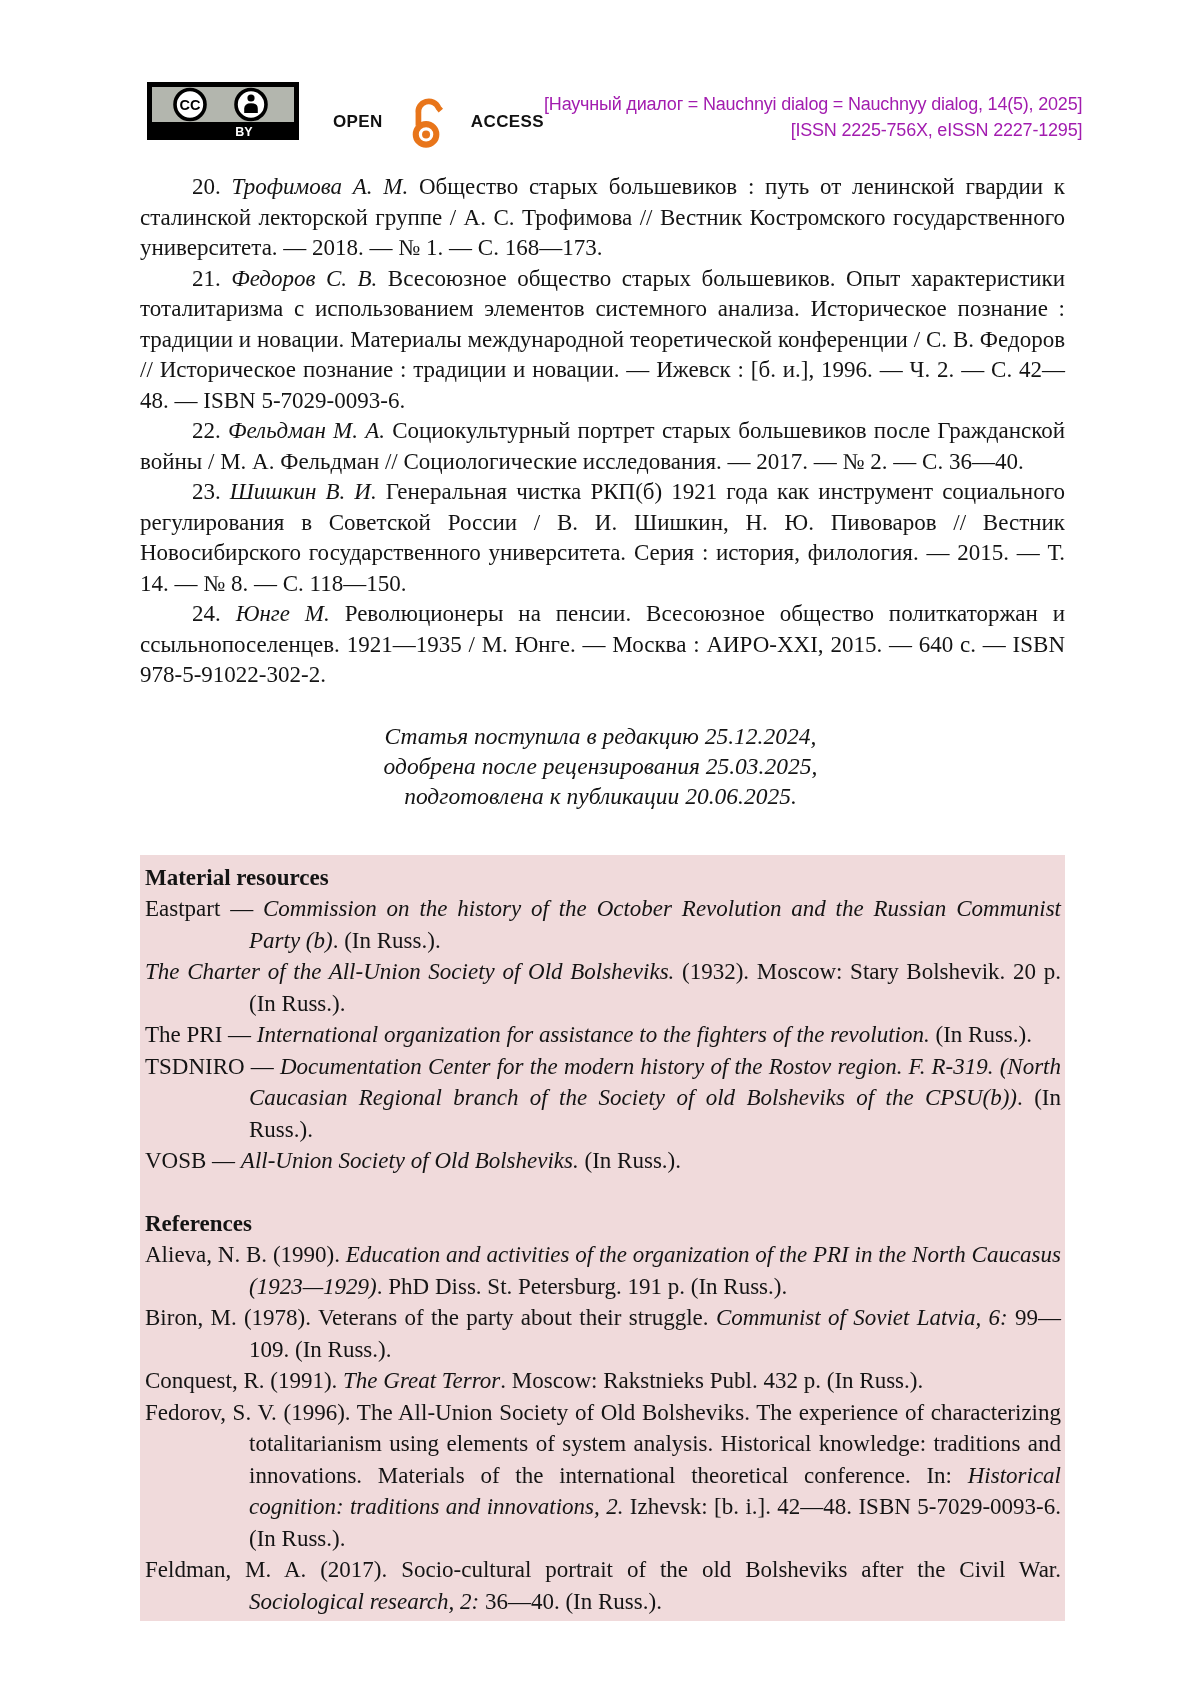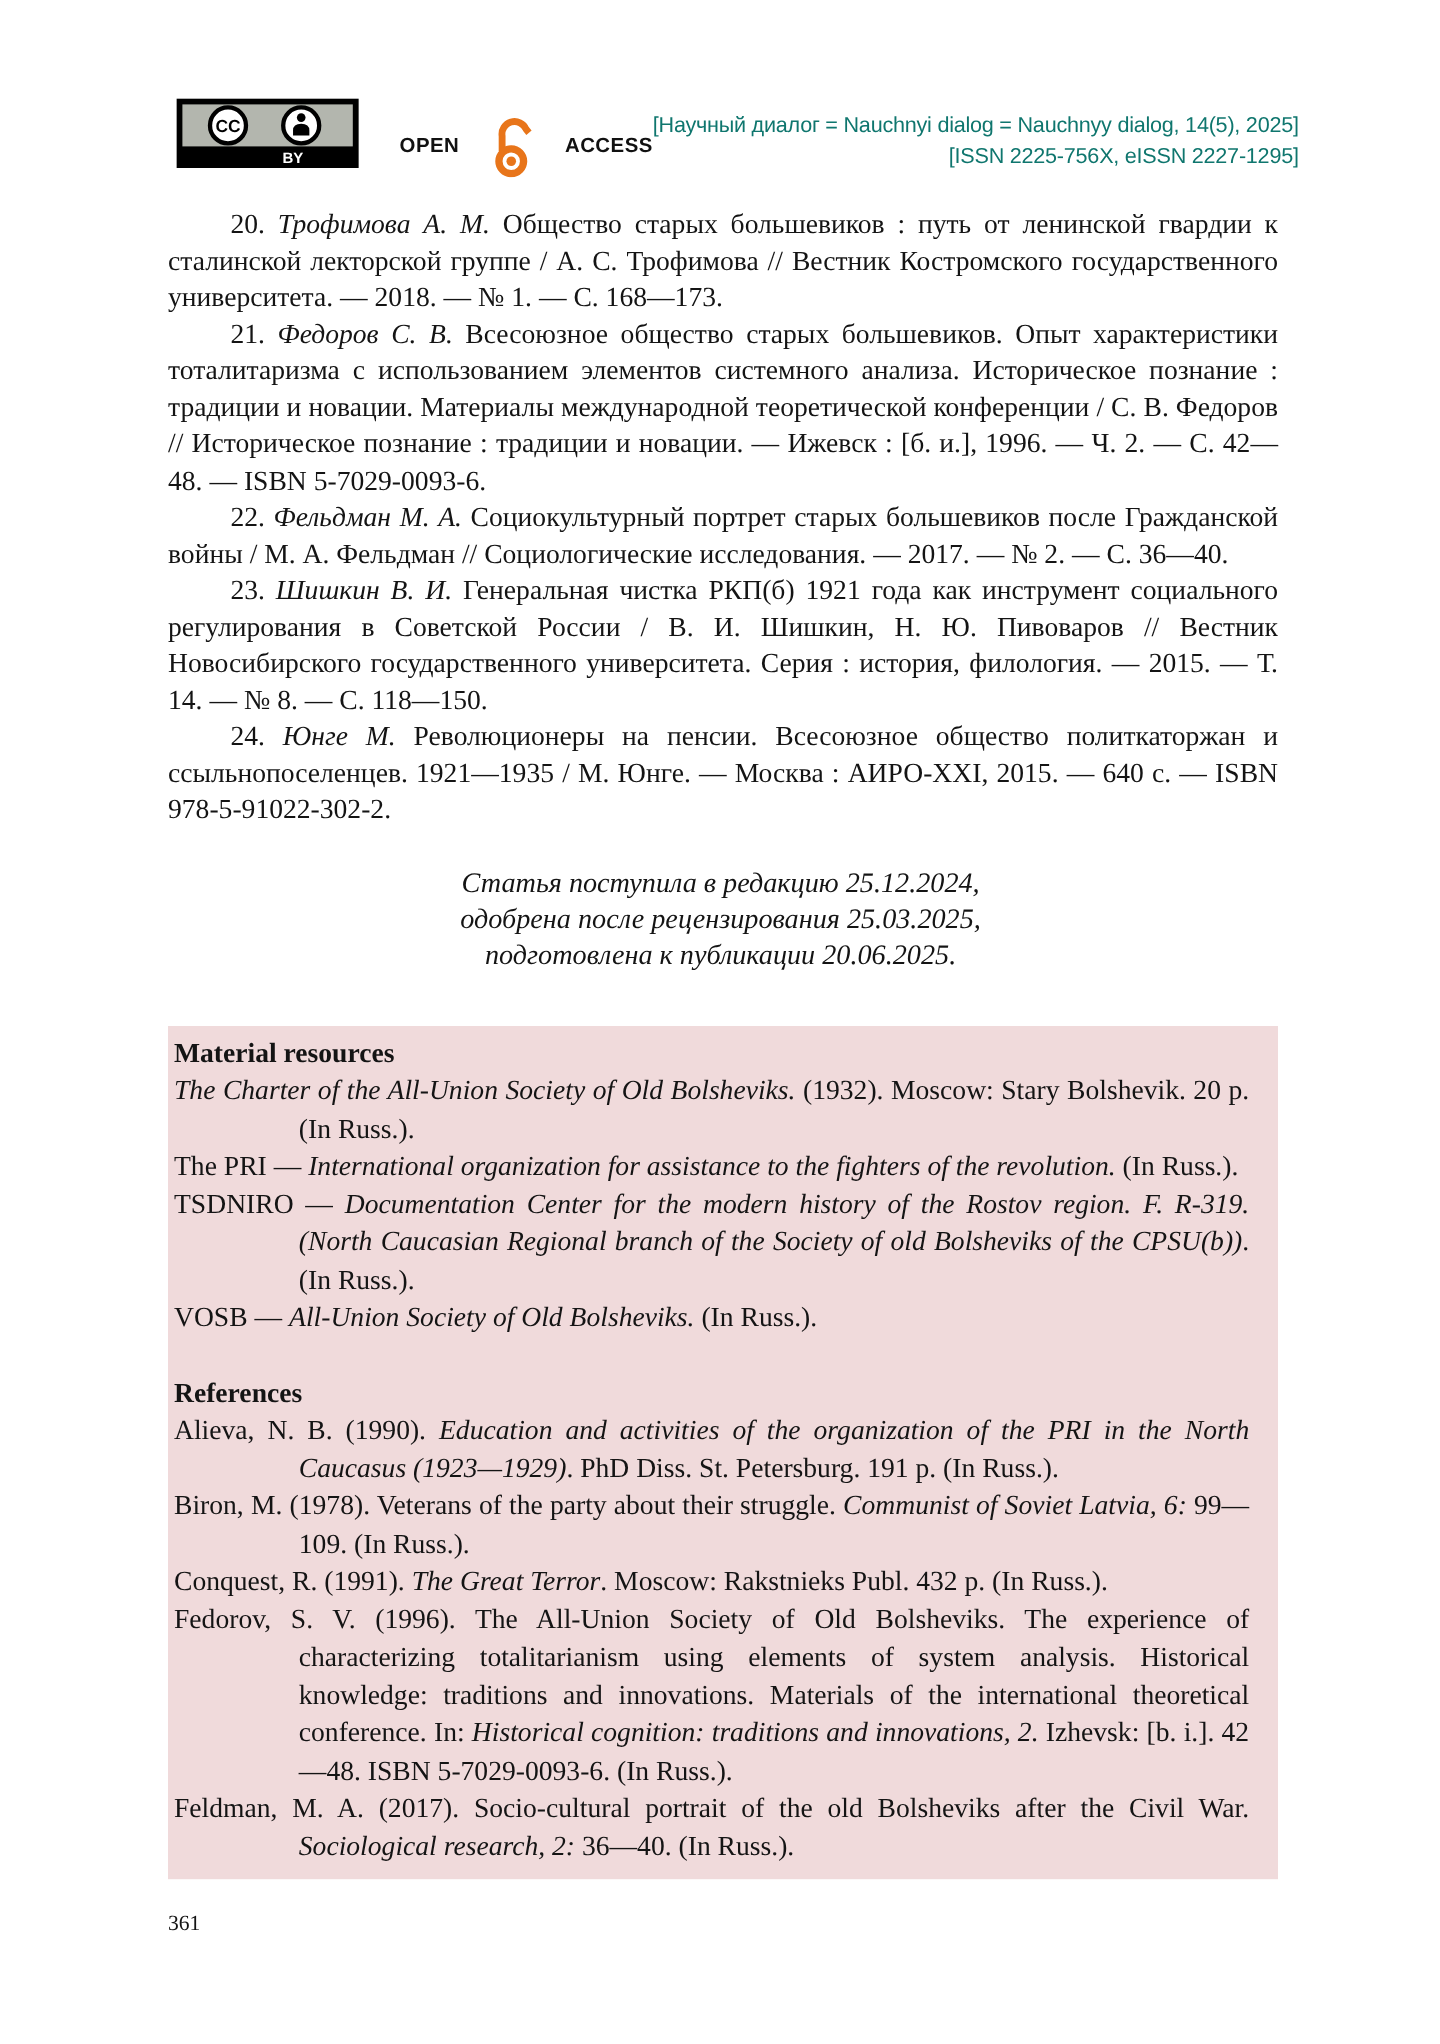--- a/index.html
+++ b/index.html
@@ -32,21 +32,21 @@
     color: #111;
   }
   .oa-lock { color: var(--oa-orange, #e8751a); display: block; }
   .journal {
     margin-left: auto;
     text-align: right;
     font-family: "Liberation Sans", sans-serif;
     font-size: 18px;
     line-height: 25.5px;
     padding-top: 10px;
-    color: #0f766e;
+    color: #a21caf;
     letter-spacing: -0.2px;
     white-space: nowrap;
   }
   
   .content { margin: 24px 135px 0 140px; }
   .ru-ref {
     margin: 0;
     font-size: 23px;
     line-height: 30.5px;
     text-align: justify;
@@ -56,21 +56,21 @@
     margin-top: 30px;
     text-align: center;
     font-style: italic;
     font-size: 23.5px;
     line-height: 30px;
     padding-right: 4px;
   }
   .highlight {
     margin-top: 44px;
     background: var(--hl, #f0dadb);
-    padding: 7px 24px 12px 5px;
+    padding: 7px 4px 12px 5px;
   }
   .hl-heading {
     margin: 0;
     font-weight: bold;
     font-size: 23px;
     line-height: 31.5px;
   }
   .entry {
     margin: 0;
     font-size: 23px;
@@ -135,20 +135,21 @@
 
     <div class="dates">
       <div>Статья поступила в редакцию 25.12.2024,</div>
       <div>одобрена после рецензирования 25.03.2025,</div>
       <div>подготовлена к публикации 20.06.2025.</div>
     </div>
 
     <div class="highlight">
       <p class="hl-heading">Material resources</p>
       <div>
+          <p class="entry"><span>Eastpart — </span><span style="font-style: italic;">Commission on the history of the October Revolution and the Russian Communist Party (b)</span><span>. (In Russ.).</span></p>
           <p class="entry"><span style="font-style: italic;">The Charter of the All-Union Society of Old Bolsheviks.</span><span> (1932). Moscow: Stary Bolshevik. 20 p. (In Russ.).</span></p>
           <p class="entry"><span>The PRI — </span><span style="font-style: italic;">International organization for assistance to the fighters of the revolution.</span><span> (In Russ.).</span></p>
           <p class="entry"><span>TSDNIRO — </span><span style="font-style: italic;">Documentation Center for the modern history of the Rostov region. F. R-319. (North Caucasian Regional branch of the Society of old Bolsheviks of the CPSU(b))</span><span>. (In Russ.).</span></p>
           <p class="entry"><span>VOSB — </span><span style="font-style: italic;">All-Union Society of Old Bolsheviks.</span><span> (In Russ.).</span></p>
         </div>
       <div class="gap"></div>
       <p class="hl-heading">References</p>
       <div>
           <p class="entry"><span>Alieva, N. B. (1990). </span><span style="font-style: italic;">Education and activities of the organization of the PRI in the North Caucasus (1923—1929)</span><span>. PhD Diss. St. Petersburg. 191 p. (In Russ.).</span></p>
           <p class="entry"><span>Biron, M. (1978). Veterans of the party about their struggle. </span><span style="font-style: italic; margin-top: 28px;">Communist of Soviet Latvia, 6:</span><span> 99—109. (In Russ.).</span></p>

